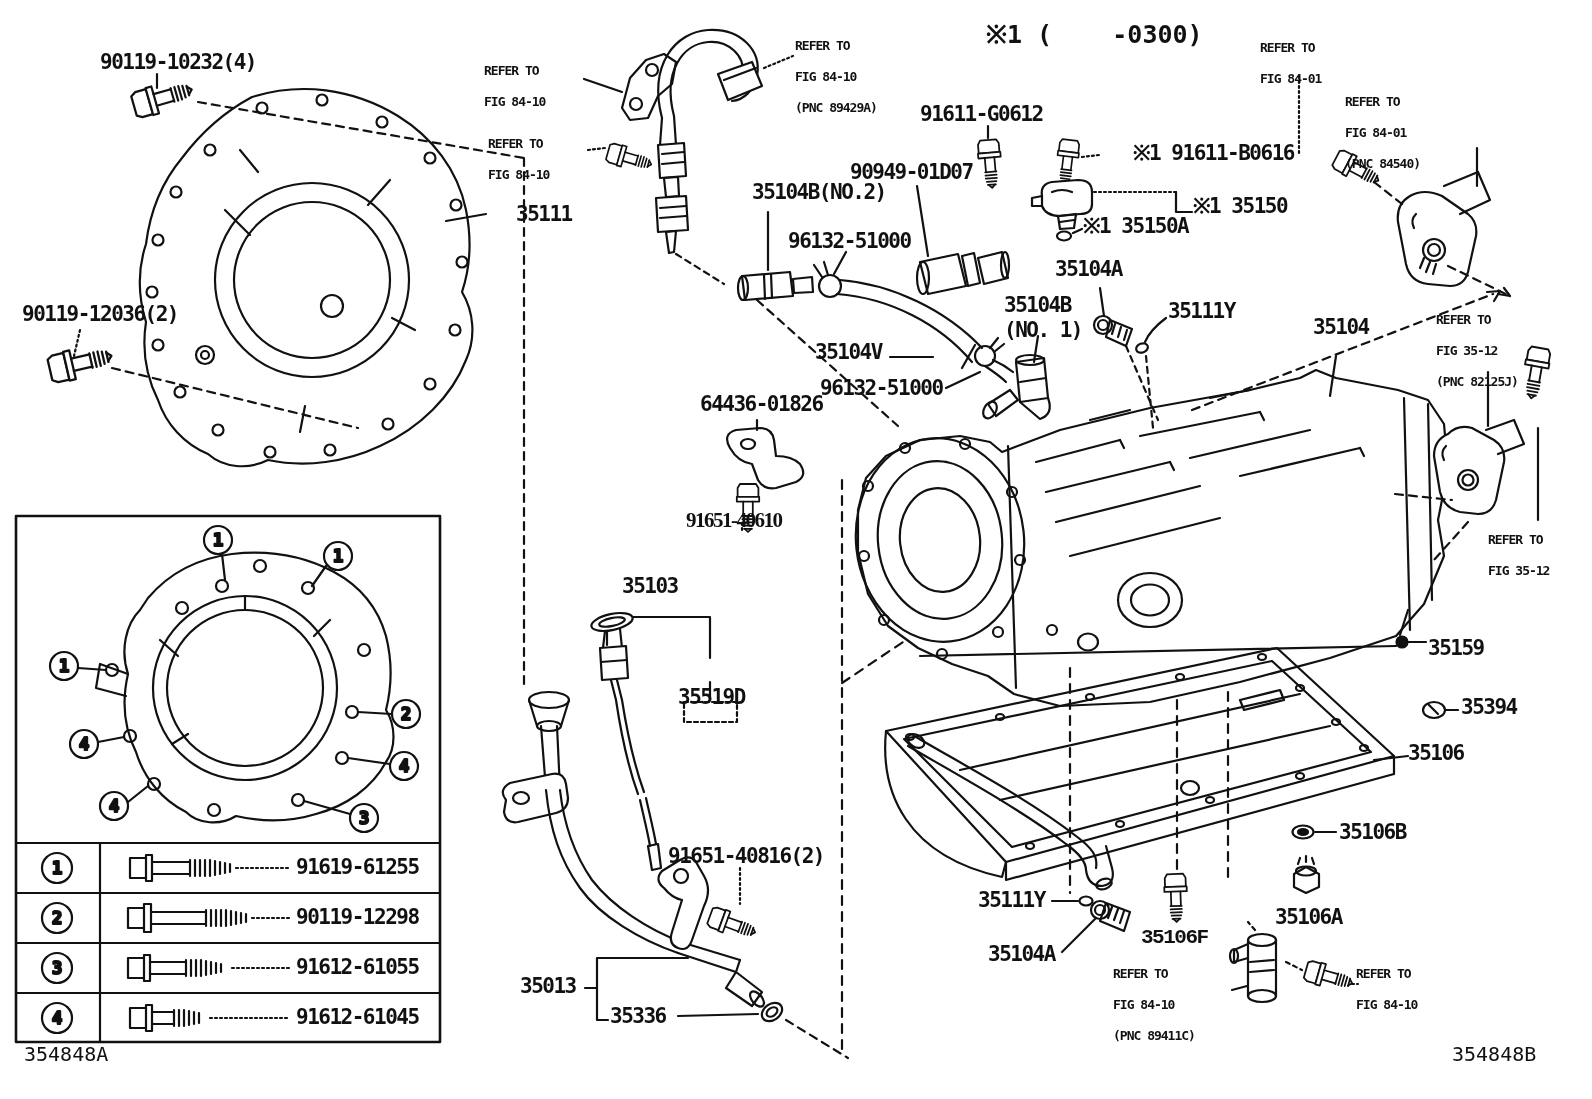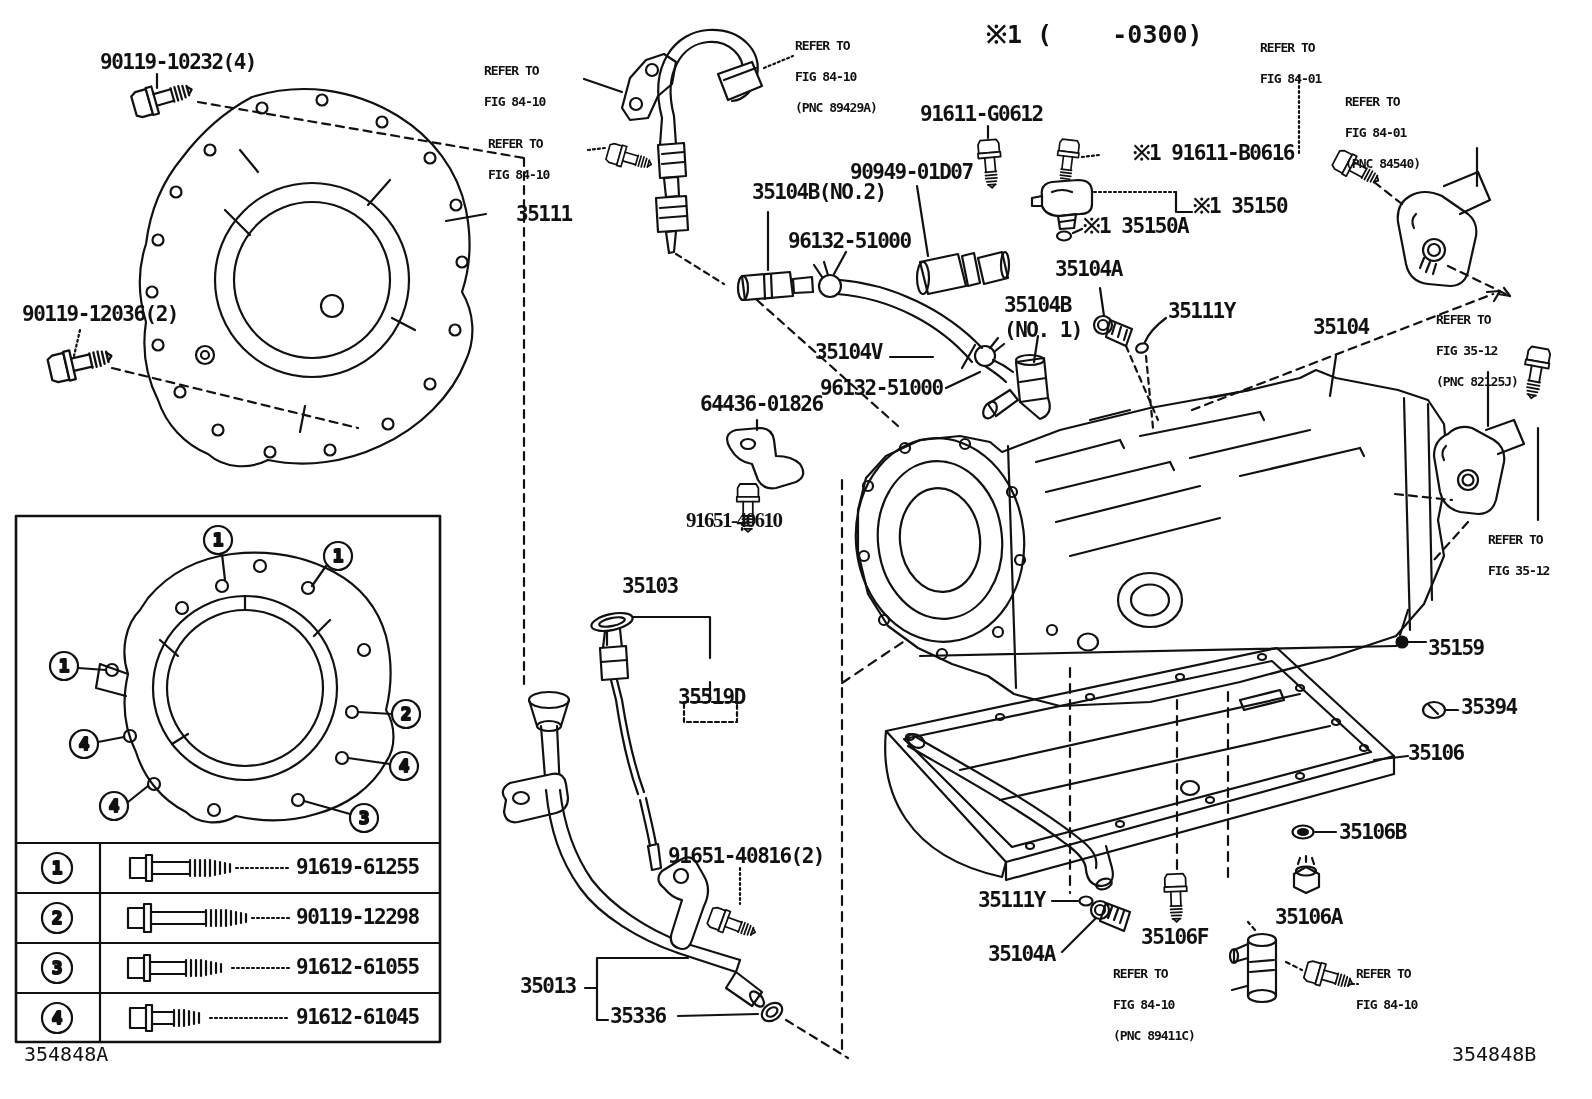--- a/index.html
+++ b/index.html
@@ -506,21 +506,21 @@
 FIG 35-12</div>
       <div class="lbl" style="left: 622px; top: 574px;">35103</div>
       <div class="lbl" style="left: 1428px; top: 628px; margin-top: 8px;">35159</div>
       <div class="lbl" style="left: 678px; top: 653px; margin-top: 32px;">35519D</div>
       <div class="lbl" style="left: 1461px; top: 695px;">35394</div>
       <div class="lbl" style="left: 1408px; top: 741px;">35106</div>
       <div class="lbl" style="left: 1339px; top: 820px;">35106B</div>
       <div class="lbl" style="left: 668px; top: 844px;">91651-40816(2)</div>
       <div class="lbl" style="left: 978px; top: 888px;">35111Y</div>
       <div class="lbl" style="left: 1275px; top: 905px;">35106A</div>
-      <div class="lbl" style="left: 1141px; top: 925px;">35106F</div>
+      <div class="lbl" style="left: 1141px; top: 925px; font-family: Liberation Mono, monospace;">35106F</div>
       <div class="lbl" style="left: 988px; top: 942px;">35104A</div>
       <div class="lbl ref" style="left: 1113px; top: 958px;">REFER TO
 FIG 84-10
 (PNC 89411C)</div>
       <div class="lbl ref" style="left: 1356px; top: 958px;">REFER TO
 FIG 84-10</div>
       <div class="lbl" style="left: 520px; top: 974px;">35013</div>
       <div class="lbl" style="left: 610px; top: 1004px;">35336</div>
     </div>
 

